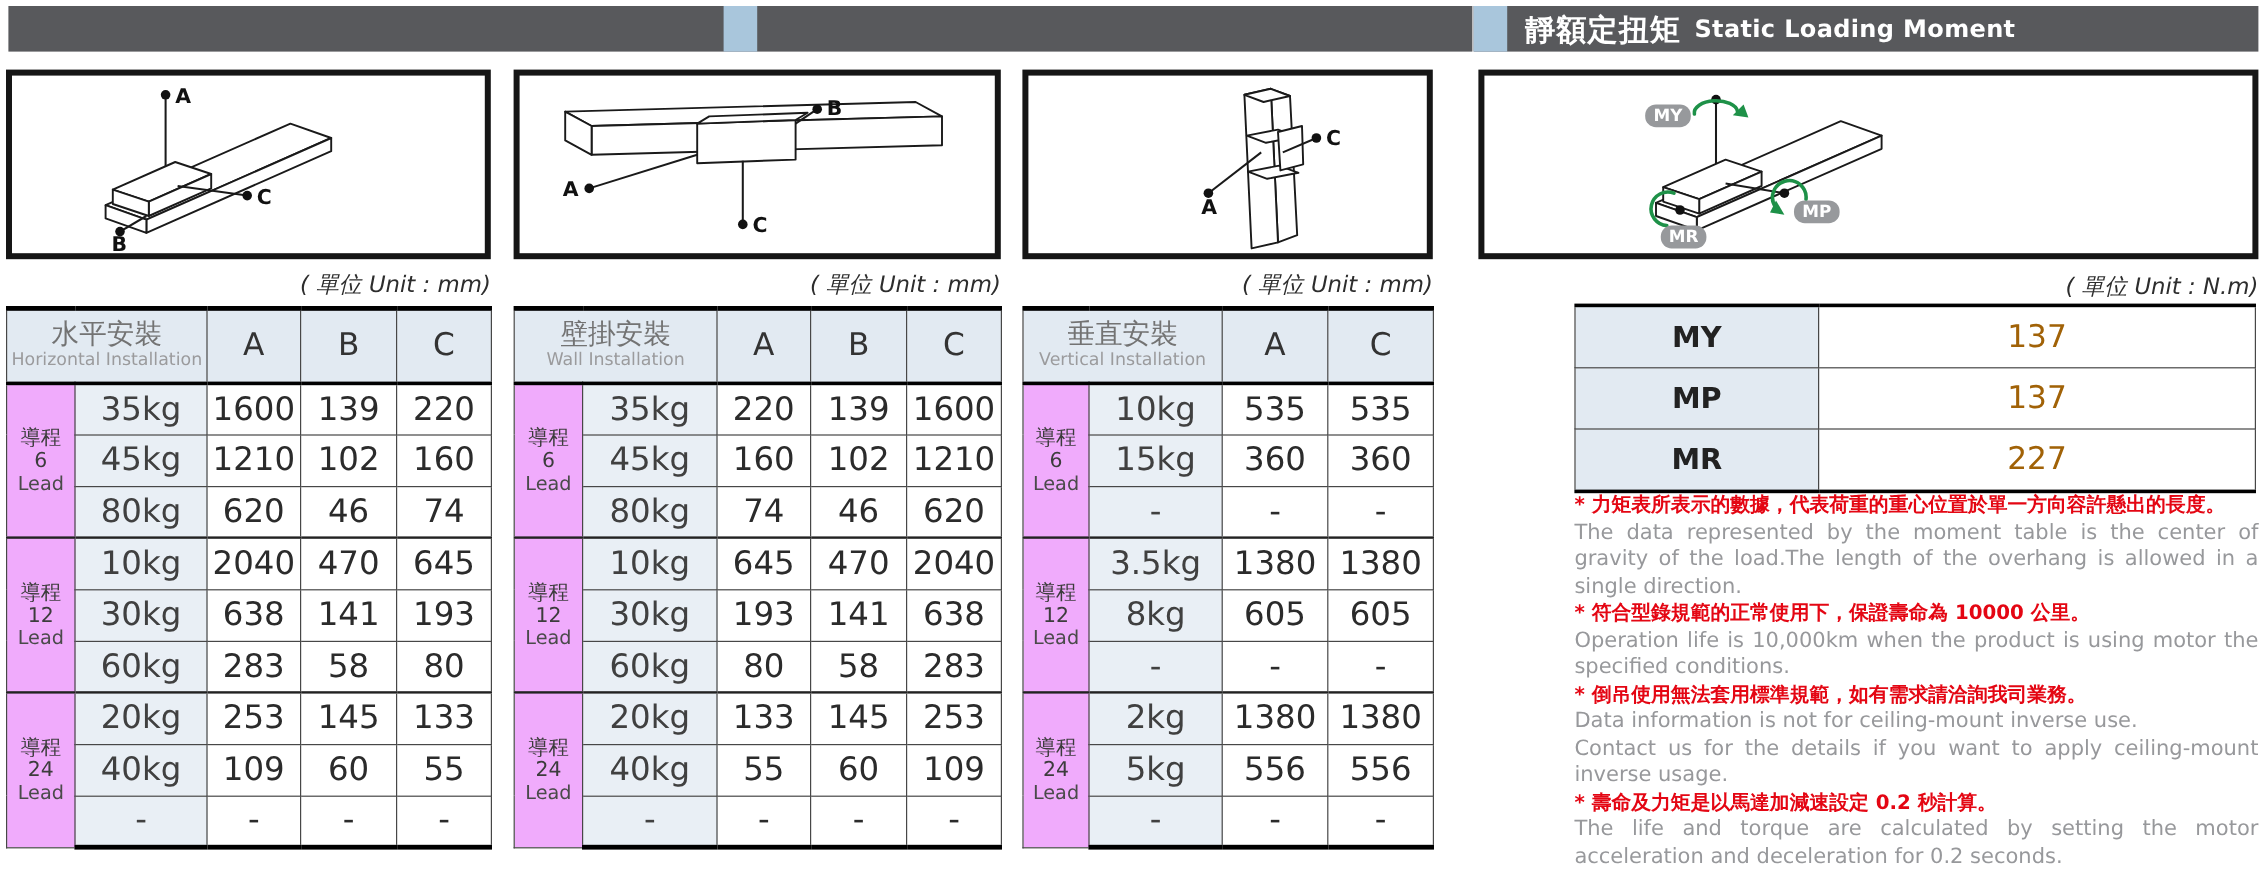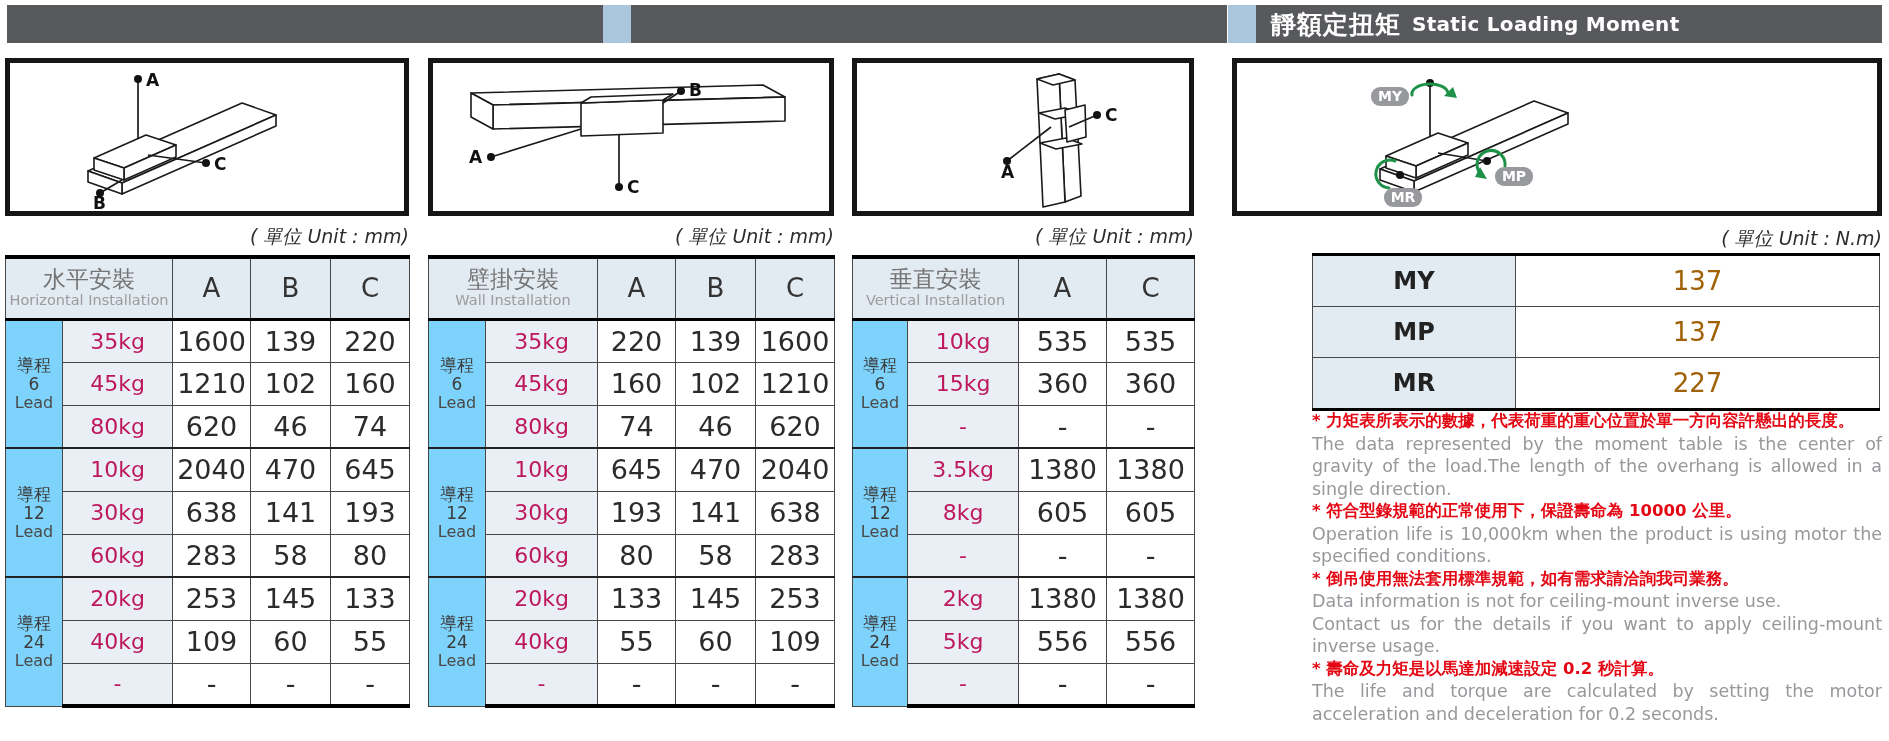--- a/index.html
+++ b/index.html
@@ -44,25 +44,25 @@
   .t3{left:852px;width:342px;}
   .ovh th,.ovh td{border:1.7px solid #474747;text-align:center;vertical-align:middle;padding:0;font-weight:normal;}
   .ovh thead tr{height:62px;}
   .ovh tbody tr{height:43px;}
   .ovh thead th{border-top:4px solid #000;border-bottom:3.5px solid #000;background:#e2eaf2;}
   .ovh tbody tr.last td{border-bottom:4px solid #000;}
   .ovh tbody tr.gtop td{border-top:2.6px solid #222;}
   .nz{font-size:23px;color:#737373;line-height:1.05;}
   .ne{font-size:14.5px;color:#9b9b9d;line-height:1.1;margin-top:2px;}
   .colh{font-size:26px;color:#333;}
-  .lead{background:#7dd3fc;color:#3c3c3c;}
+  .lead{background:#f0abfc;color:#3c3c3c;}
   .lead .lz{font-size:17px;line-height:1.12;}
   .lead .ln{font-size:17px;line-height:1.12;}
   .lead .le{font-size:16px;line-height:1.12;color:#4a4a4a;}
-  .load{background:#e9eff5;font-size:22px;color:#be185d;}
+  .load{background:#e9eff5;font-size:27px;color:#404040;}
   .val{background:#ffffff;font-size:27px;color:#2b2b2b;}
 
   
   table.mt{position:absolute;left:1312px;top:253px;width:568px;border-collapse:collapse;table-layout:fixed;background:#fff;}
   .mt td{border:1.7px solid #474747;height:48px;text-align:center;vertical-align:middle;}
   .mt tr.first td{border-top:3px solid #000;}
   .mt tr.lastm td{border-bottom:3px solid #000;}
   .ml{background:#e2eaf2;font-weight:bold;font-size:24px;color:#222;width:200px;}
   .mv{font-size:26px;color:#a16207;}
 

